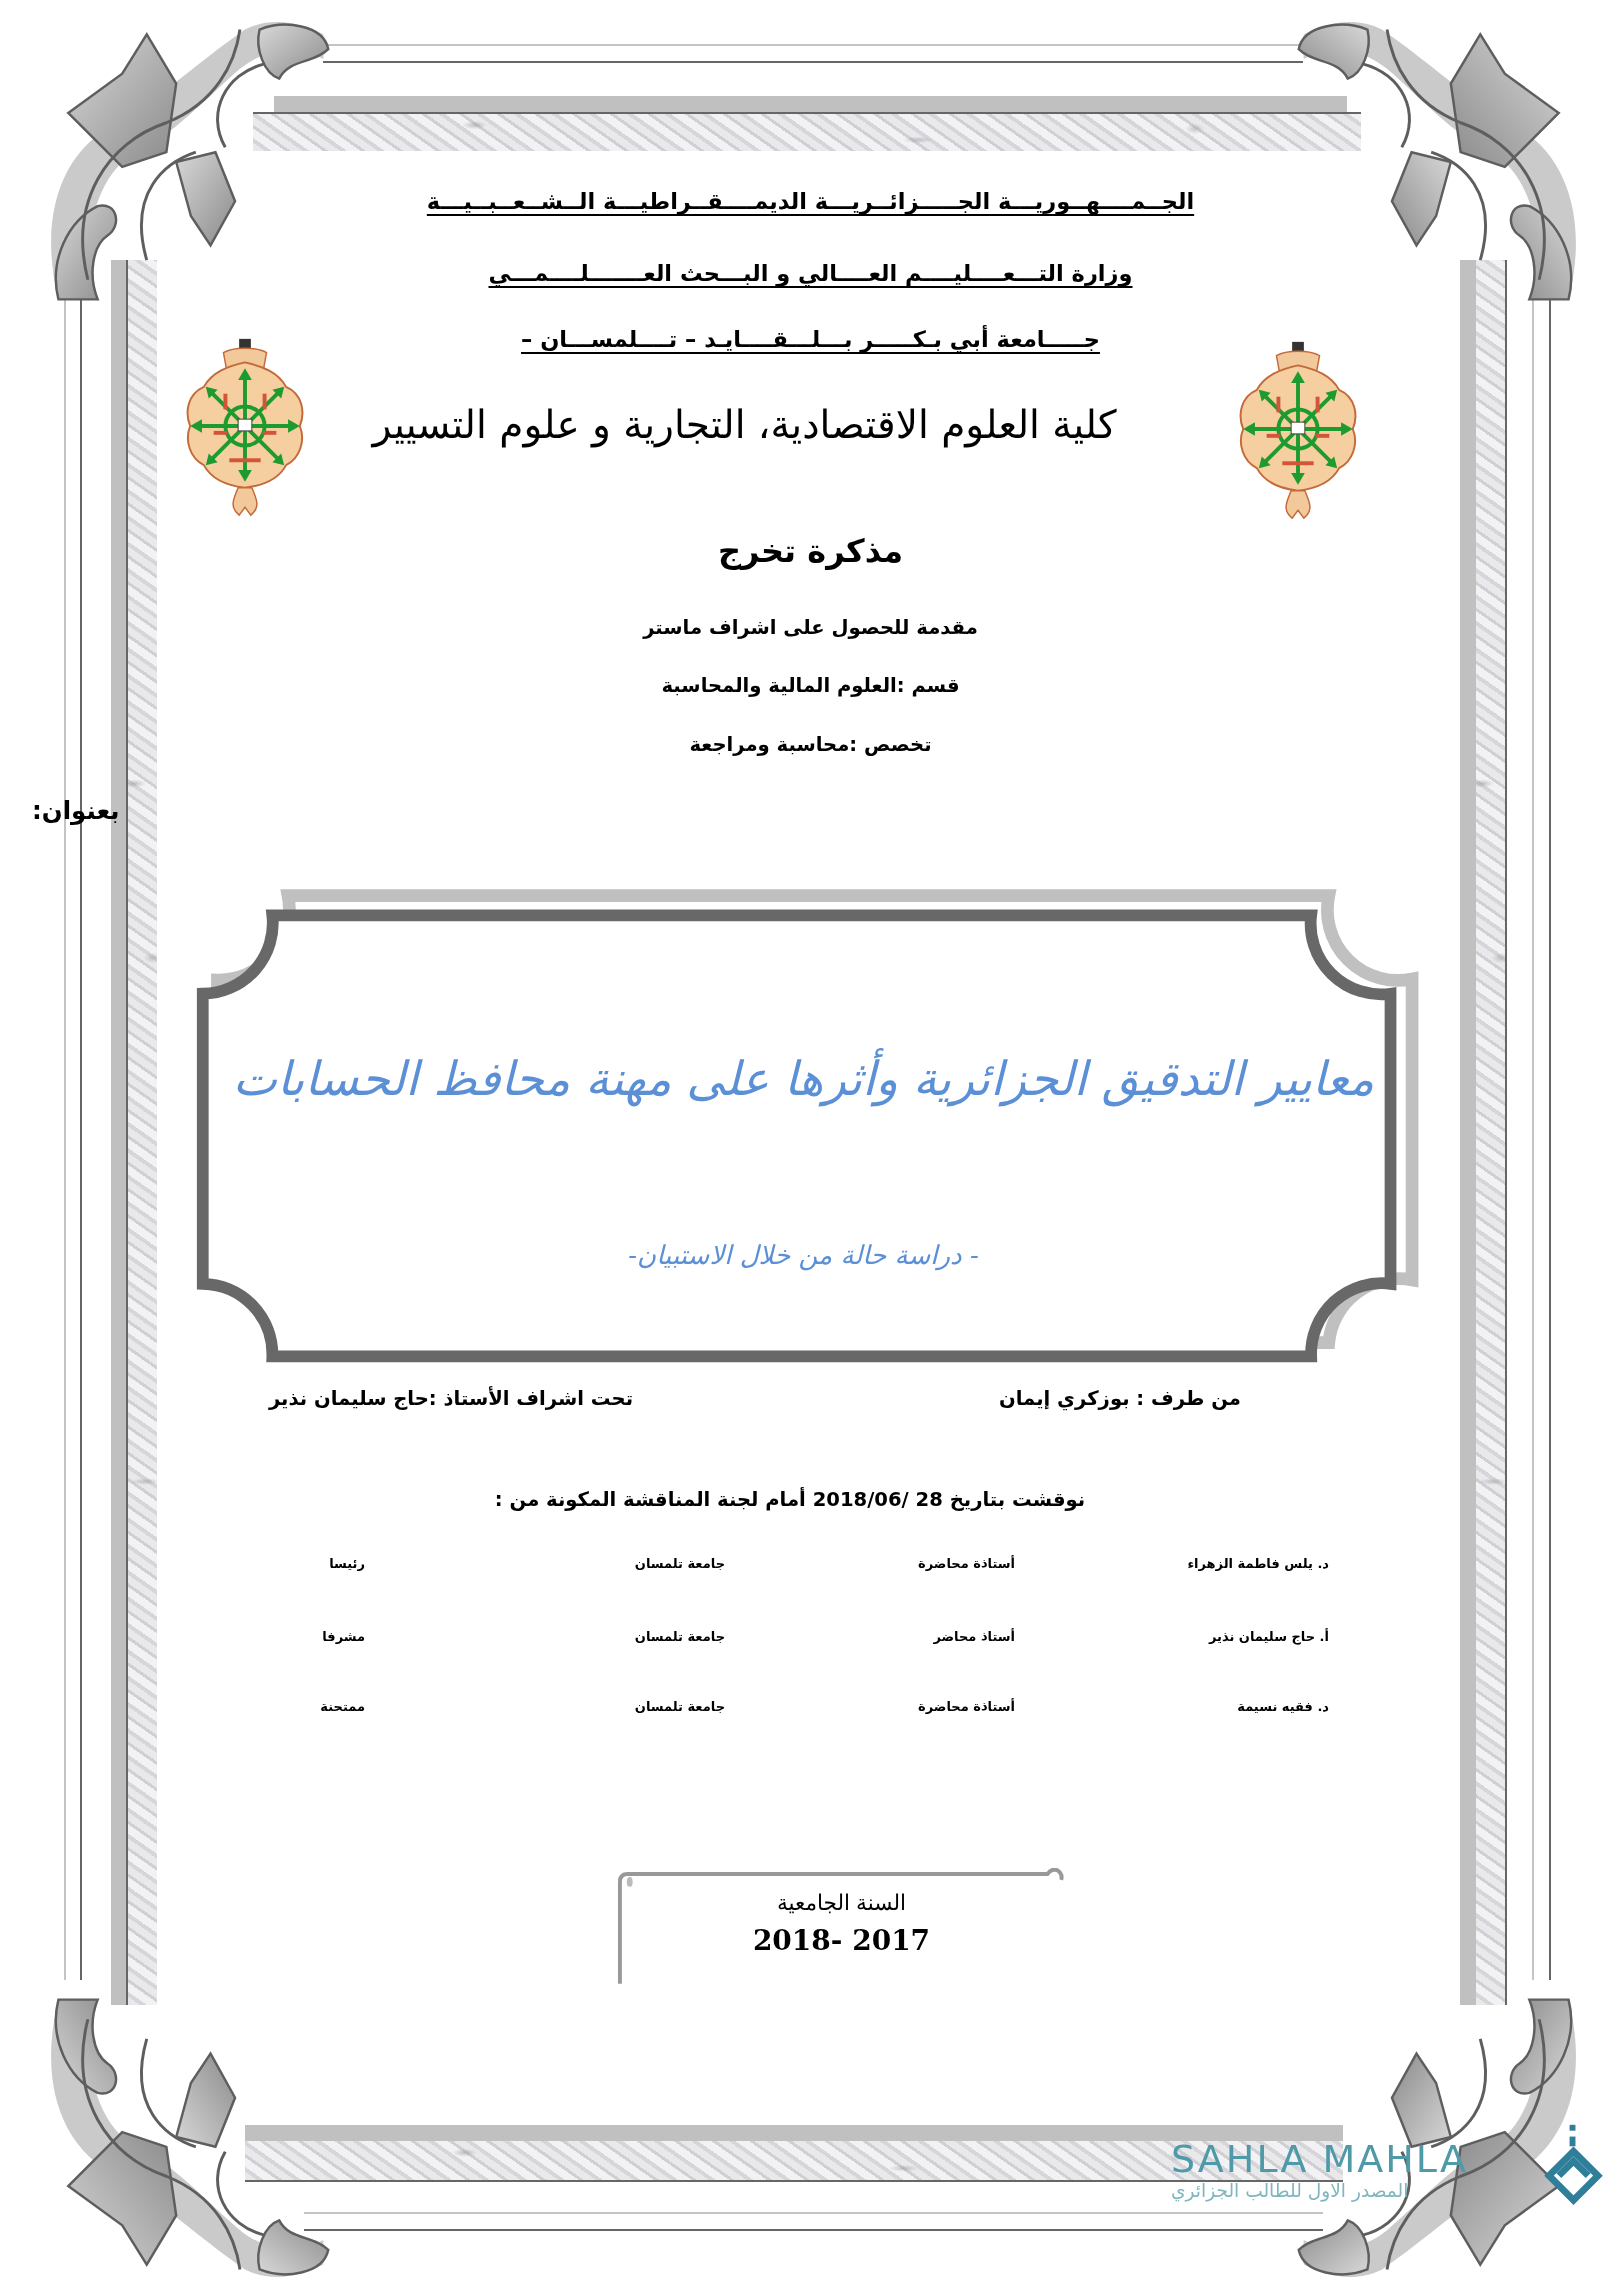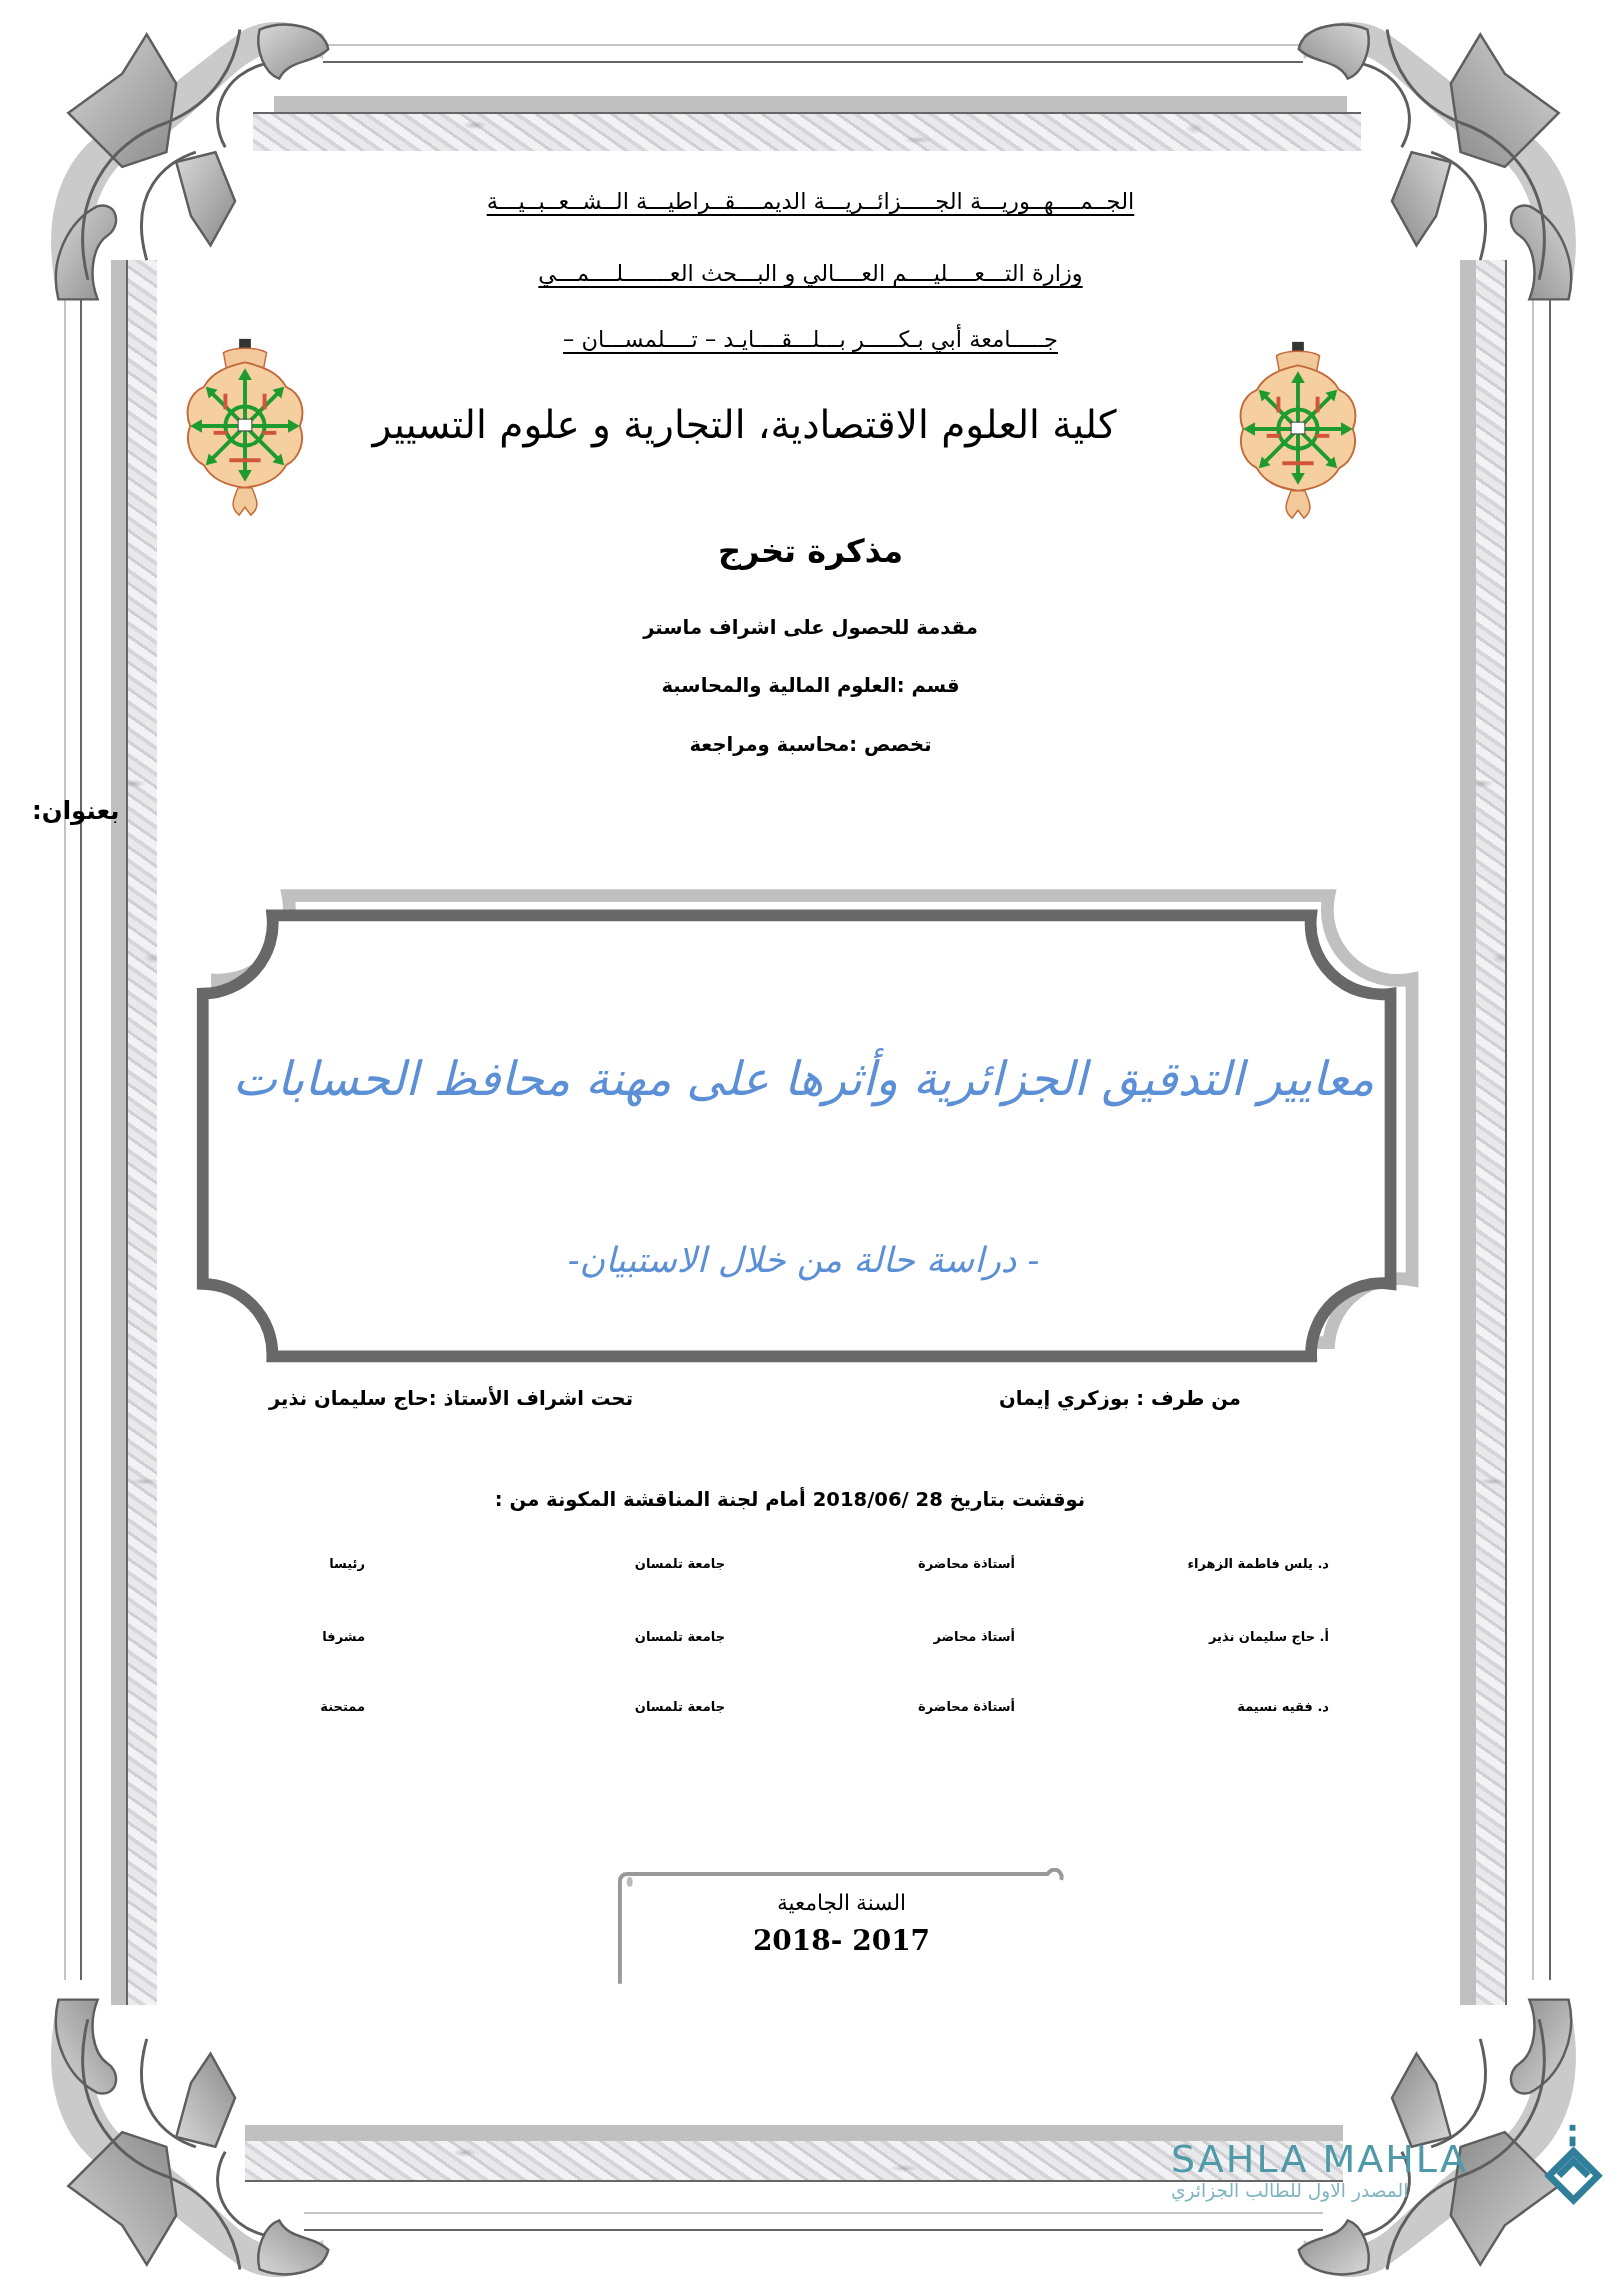--- a/index.html
+++ b/index.html
@@ -16,39 +16,39 @@
       radial-gradient(ellipse 17.6px 5.9px at 20% 30%, rgba(150,150,155,.55), transparent 70%),
       radial-gradient(ellipse 21.6px 4.9px at 60% 70%, rgba(140,140,145,.45), transparent 70%),
       radial-gradient(ellipse 13.7px 7.8px at 85% 40%, rgba(160,160,165,.5), transparent 70%),
       repeating-linear-gradient(35deg, #e9e9ec 0 6.9px, #d6d6da 6.9px 10.8px, #f2f2f4 10.8px 18.6px, #cfcfd4 18.6px 21.6px),
       #e4e4e8;
   }
   .gray-band { position: absolute; background: #c0c0c0; }
 
   
   .hdr { position: absolute; left: 0; width: 1621px; text-align: center;
-         font-family: "DejaVu Sans", sans-serif; font-weight: normal; font-size: 22.5px;
+         font-family: "DejaVu Sans", sans-serif; font-weight: bold; font-size: 22.5px;
          text-decoration: underline; text-underline-offset: 4.9px; }
   .faculty { position: absolute; left: 323px; width: 843px; text-align: center;
              font-family: "DejaVu Serif", serif; font-size: 39px; top: 402px; }
   .memo-title { position: absolute; left: 0; width: 1621px; text-align: center;
                 font-weight: bold; font-size: 32px; top: 532px; }
   .memo-line { position: absolute; left: 0; width: 1621px; text-align: center;
                font-weight: bold; font-size: 19.6px; }
   .by-title { position: absolute; left: 0; width: 1621px; text-align: left;
               font-weight: bold; font-size: 24.5px; top: 796px; padding-left: 32px; }
 
   
   .title-box-svg { position: absolute; left: 176px; top: 882px; }
   .main-title { position: absolute; left: 225px; width: 1157px; top: 1039px;
                 text-align: center; color: #5b8fd6; font-family: "DejaVu Serif", serif;
                 font-size: 47px; line-height: 80px; font-style: italic; }
   .sub-title { position: absolute; left: 225px; width: 1157px; top: 1240px;
                text-align: center; color: #5b8fd6; font-family: "DejaVu Serif", serif;
-               font-size: 35px; font-style: italic; }
+               font-size: 26px; font-style: italic; }
 
   .meta { position: absolute; font-weight: bold; font-size: 19.6px; white-space: nowrap; margin-left: 45px; }
 
   .committee-row { position: absolute; left: 0; width: 1621px; height: 33px; }
   .cell { position: absolute; font-weight: bold; font-size: 13px; white-space: nowrap; top: 0; }
 
   .year-box { position: absolute; left: 616px; top: 1868px; width: 451px; height: 118px; }
   .year-label { position: absolute; left: 616px; width: 451px; top: 1890px; text-align: center;
                 font-family: Liberation Sans, sans-serif; font-size: 21.6px; }
   .year-value { position: absolute; left: 616px; width: 451px; top: 1924px; text-align: center;

